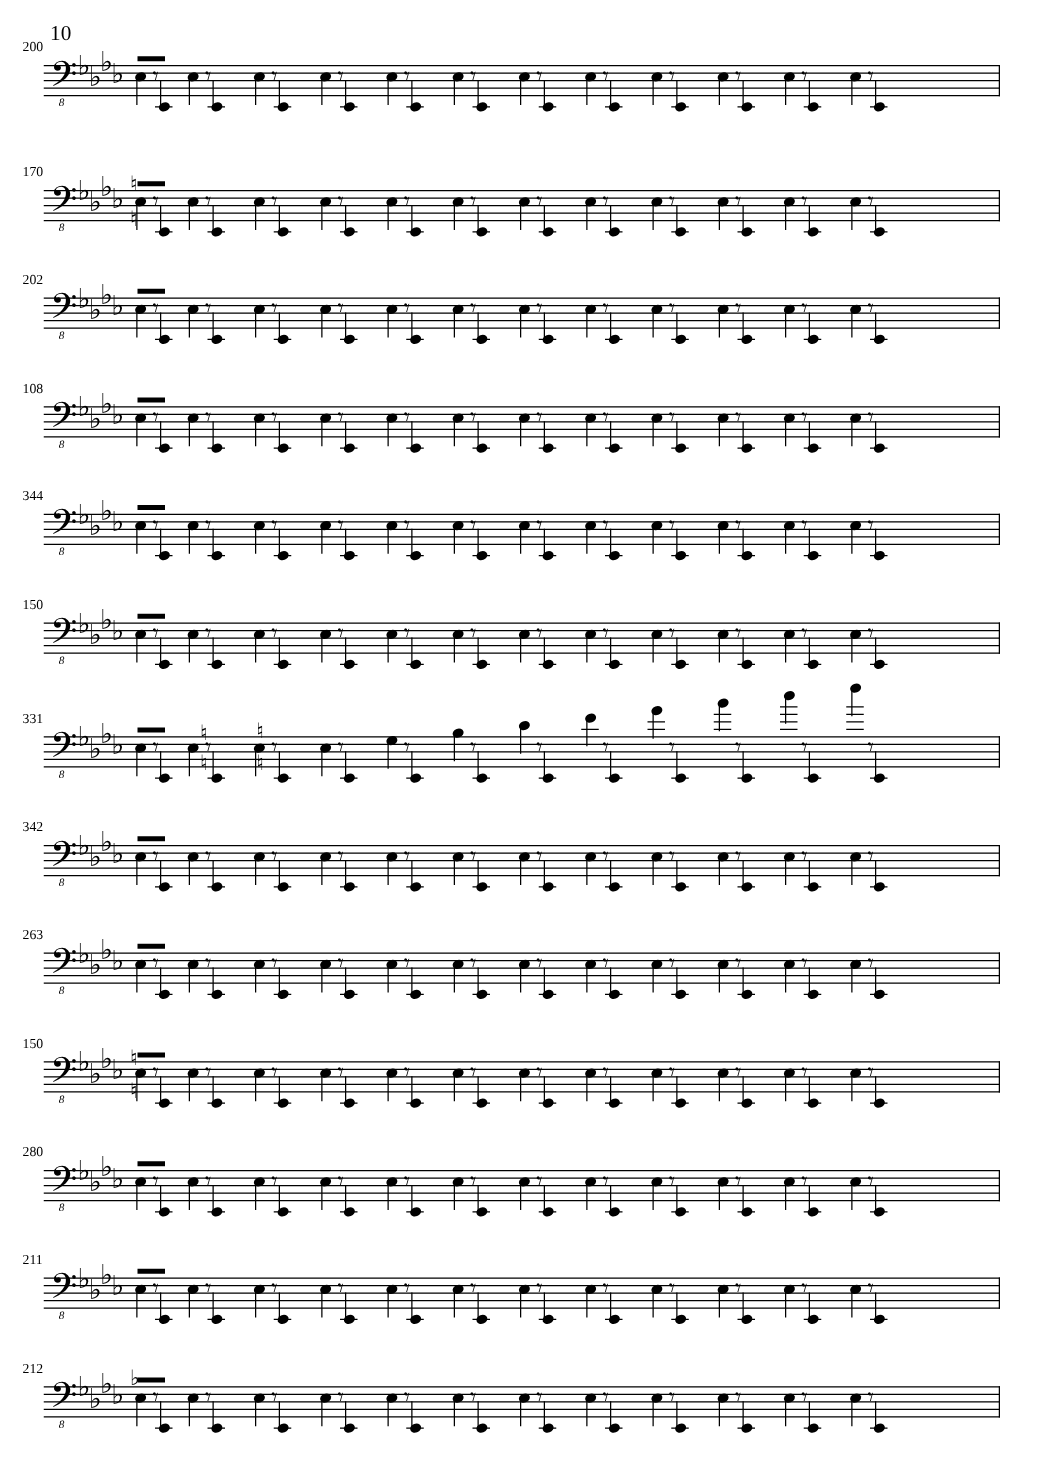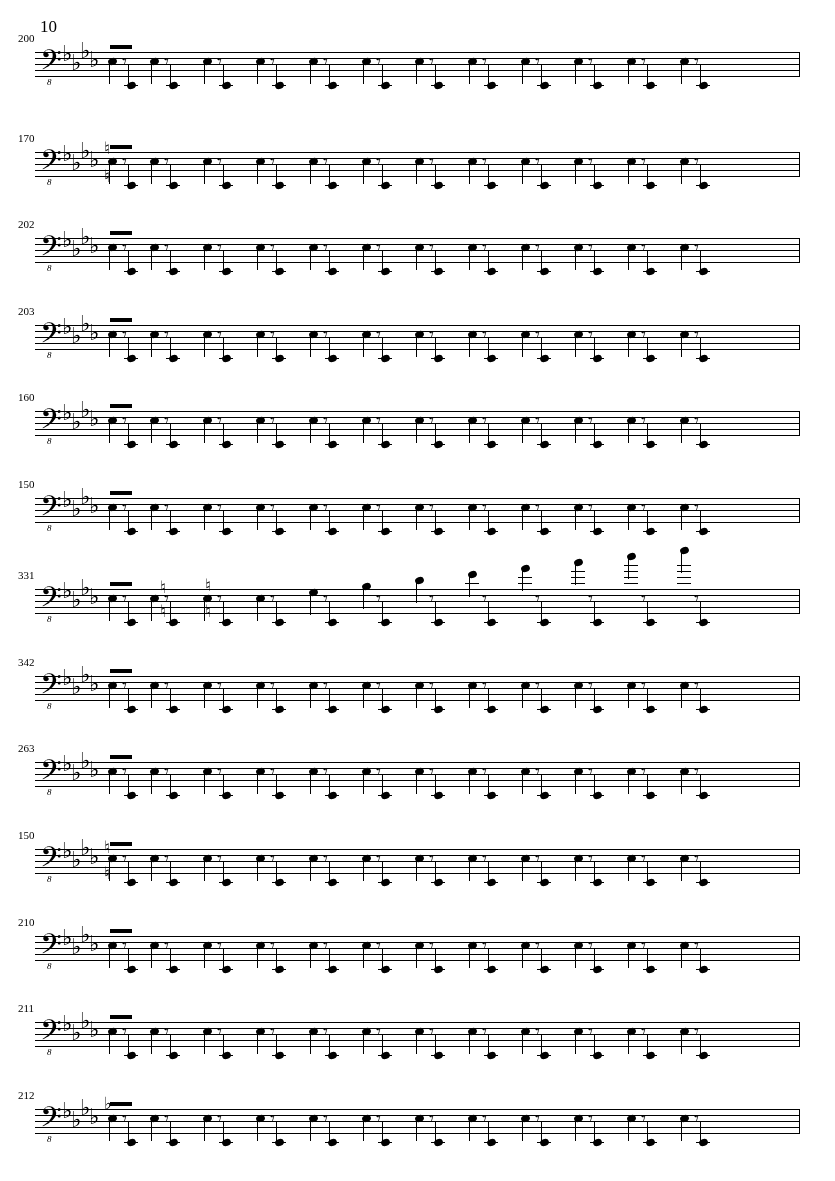--- a/index.html
+++ b/index.html
@@ -502,21 +502,21 @@
         <div class="ncol" style="left: 680px;">
           <div class="notehead" style="left: 0px; top: 6px;"></div>
           <div class="stem" style="left: 0.5px; top: 10px; height: 22px;"></div>
           <div class="rest" style="left: 14px; top: 0px;">𝄾</div>
           <div class="notehead" style="left: 19px; top: 30px;"></div>
           <div class="stem" style="left: 19.5px; top: 12px; height: 22px;"></div>
           <div class="ledger" style="left: 16px; top: 33px;"></div>
         </div>
       </div>
       <div class="system" style="top: 325px;">
-        <div class="measure-number">203</div>
+        <div class="measure-number">108</div>
         <div class="staff">
           <div class="line l0"></div>
           <div class="line l1"></div>
           <div class="line l2"></div>
           <div class="line l3"></div>
           <div class="line l4"></div>
           <div class="barline-end"></div>
         </div>
         <div class="clef">𝄢</div>
         <div class="clef-8">8</div>
@@ -618,21 +618,21 @@
         <div class="ncol" style="left: 680px;">
           <div class="notehead" style="left: 0px; top: 6px;"></div>
           <div class="stem" style="left: 0.5px; top: 10px; height: 22px;"></div>
           <div class="rest" style="left: 14px; top: 0px;">𝄾</div>
           <div class="notehead" style="left: 19px; top: 30px;"></div>
           <div class="stem" style="left: 19.5px; top: 12px; height: 22px;"></div>
           <div class="ledger" style="left: 16px; top: 33px;"></div>
         </div>
       </div>
       <div class="system" style="top: 411px;">
-        <div class="measure-number">160</div>
+        <div class="measure-number">344</div>
         <div class="staff">
           <div class="line l0"></div>
           <div class="line l1"></div>
           <div class="line l2"></div>
           <div class="line l3"></div>
           <div class="line l4"></div>
           <div class="barline-end"></div>
         </div>
         <div class="clef">𝄢</div>
         <div class="clef-8">8</div>
@@ -1334,21 +1334,21 @@
         <div class="ncol" style="left: 680px;">
           <div class="notehead" style="left: 0px; top: 6px;"></div>
           <div class="stem" style="left: 0.5px; top: 10px; height: 22px;"></div>
           <div class="rest" style="left: 14px; top: 0px;">𝄾</div>
           <div class="notehead" style="left: 19px; top: 30px;"></div>
           <div class="stem" style="left: 19.5px; top: 12px; height: 22px;"></div>
           <div class="ledger" style="left: 16px; top: 33px;"></div>
         </div>
       </div>
       <div class="system" style="top: 936px;">
-        <div class="measure-number">210</div>
+        <div class="measure-number">280</div>
         <div class="staff">
           <div class="line l0"></div>
           <div class="line l1"></div>
           <div class="line l2"></div>
           <div class="line l3"></div>
           <div class="line l4"></div>
           <div class="barline-end"></div>
         </div>
         <div class="clef">𝄢</div>
         <div class="clef-8">8</div>

